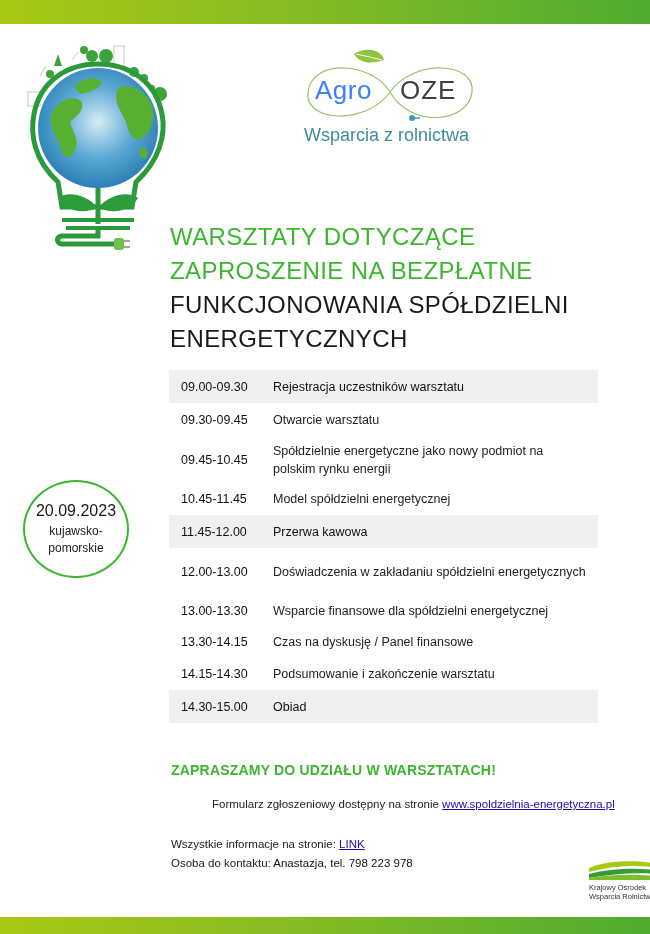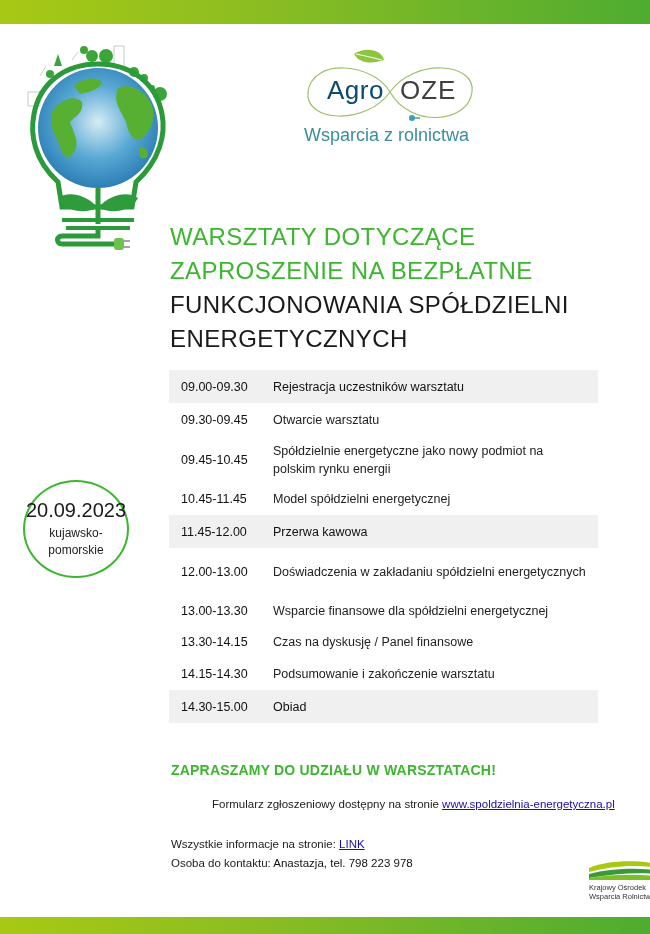--- a/index.html
+++ b/index.html
@@ -12,42 +12,42 @@
     .bar {
       position: absolute; left: 0; width: 650px;
       background: linear-gradient(90deg, #a8c914 0%, #8bbd22 40%, #6db52a 70%, #4eac30 100%);
     }
     .bar.top { top: 0; height: 24px; }
     .bar.bottom { top: 917px; height: 17px; }
 
     .bulb { position: absolute; left: 22px; top: 42px; width: 150px; height: 210px; }
 
     .agro-logo { position: absolute; left: 292px; top: 44px; width: 196px; height: 118px; }
-    .agro-logo .word-agro { position: absolute; left: 23px; top: 31px; font-size: 26px; color: #0c4a6e; letter-spacing: 0.5px; margin-left: 12px; }
+    .agro-logo .word-agro { position: absolute; left: 23px; top: 31px; font-size: 26px; color: #3b82f6; letter-spacing: 0.5px; }
     .agro-logo .word-oze { position: absolute; left: 108px; top: 31px; font-size: 26px; color: #404040; letter-spacing: 1px; }
     .agro-logo .tagline { position: absolute; left: 12px; top: 81px; font-size: 18px; color: #3b8d9a; white-space: nowrap; }
 
     .title { position: absolute; left: 170px; top: 220px; width: 440px; font-size: 24px; line-height: 34px; letter-spacing: 0.4px; }
     .title .green { color: #3cb62f; }
     .title .dark { color: #1a1a1a; }
 
     .schedule { position: absolute; left: 169px; top: 370px; width: 429px; border-collapse: collapse; }
     .schedule .row { display: flex; align-items: center; }
     .schedule .row.shaded { background: #f0f0f0; }
     .schedule .time { width: 104px; padding-left: 12px; box-sizing: border-box; font-size: 12.5px; color: #111; }
     .schedule .desc { flex: 1; font-size: 12.5px; line-height: 18px; color: #222; padding-right: 10px; }
     .schedule .row.shaded .desc { color: #111; }
 
     .date-circle {
       position: absolute; left: 23px; top: 480px; width: 106px; height: 98px;
       border: 2px solid #3cb62f; border-radius: 50%;
       display: flex; flex-direction: column; align-items: center; justify-content: center;
       box-sizing: border-box;
     }
-    .date-circle .date { font-size: 20px; color: #1a1a1a; margin-bottom: 3px; text-align: right; }
+    .date-circle .date { font-size: 16px; color: #1a1a1a; margin-bottom: 3px; text-align: right; }
     .date-circle .region { font-size: 12px; line-height: 17px; color: #222; text-align: center; }
 
     .invite { position: absolute; left: 171px; top: 762px; font-size: 14px; font-weight: bold; color: #3cb62f; letter-spacing: 0.2px; }
     .form-line { position: absolute; left: 171px; top: 798px; font-size: 11.5px; color: #222; padding-left: 41px; }
     .info-line { position: absolute; left: 171px; top: 838px; font-size: 11.5px; color: #222; }
     .contact-line { position: absolute; left: 171px; top: 857px; font-size: 11.5px; color: #222; }
     .contact-line .strong { color: #111; }
     a.link { color: #1a0dab; text-decoration: underline; }
 
     .kowr { position: absolute; left: 587px; top: 858px; width: 74px; height: 48px; }

